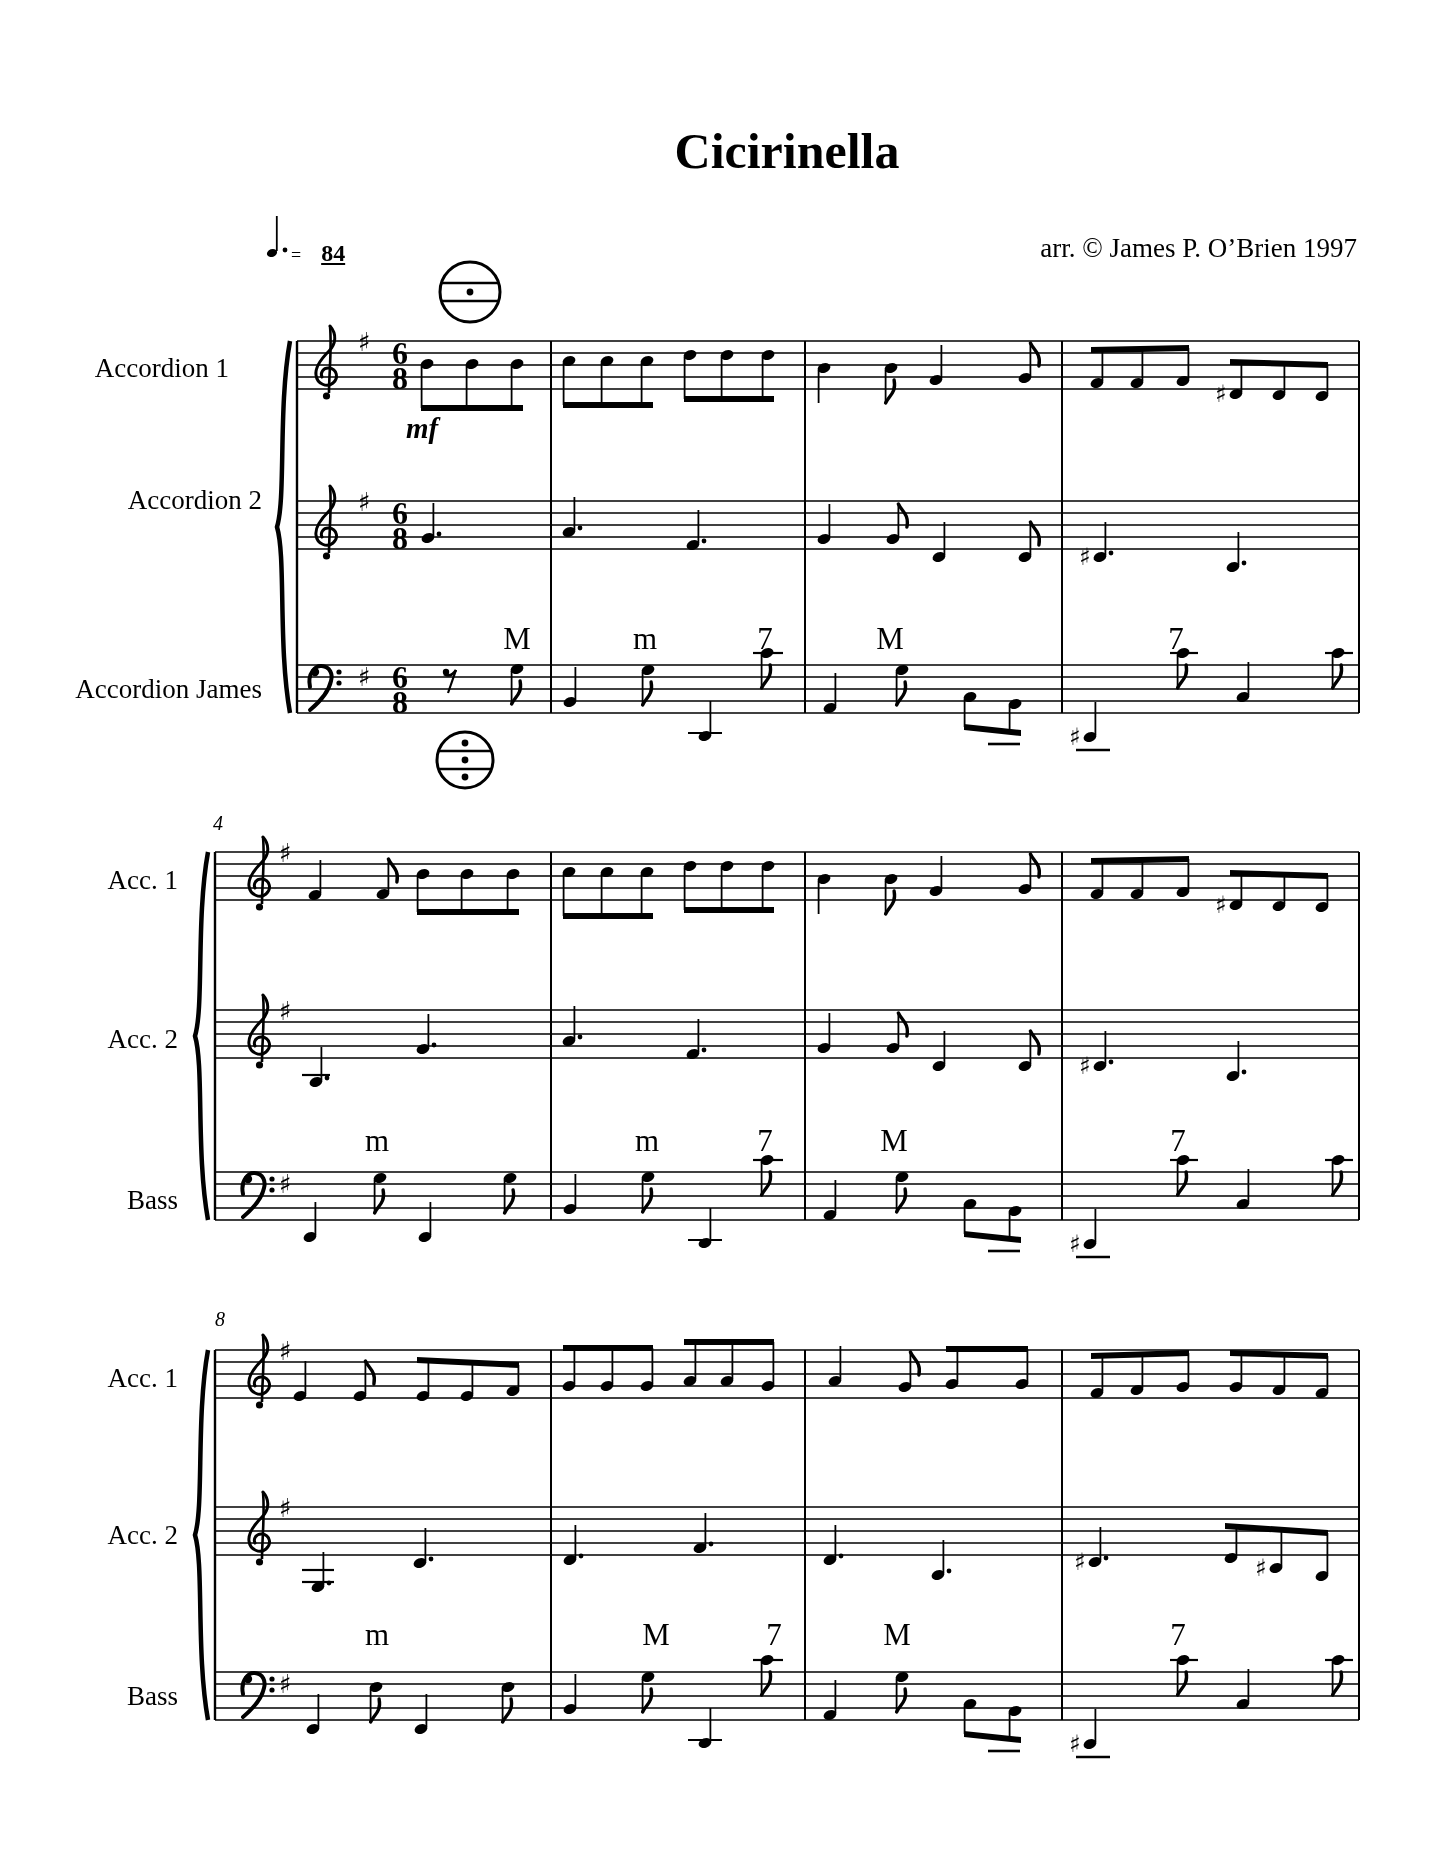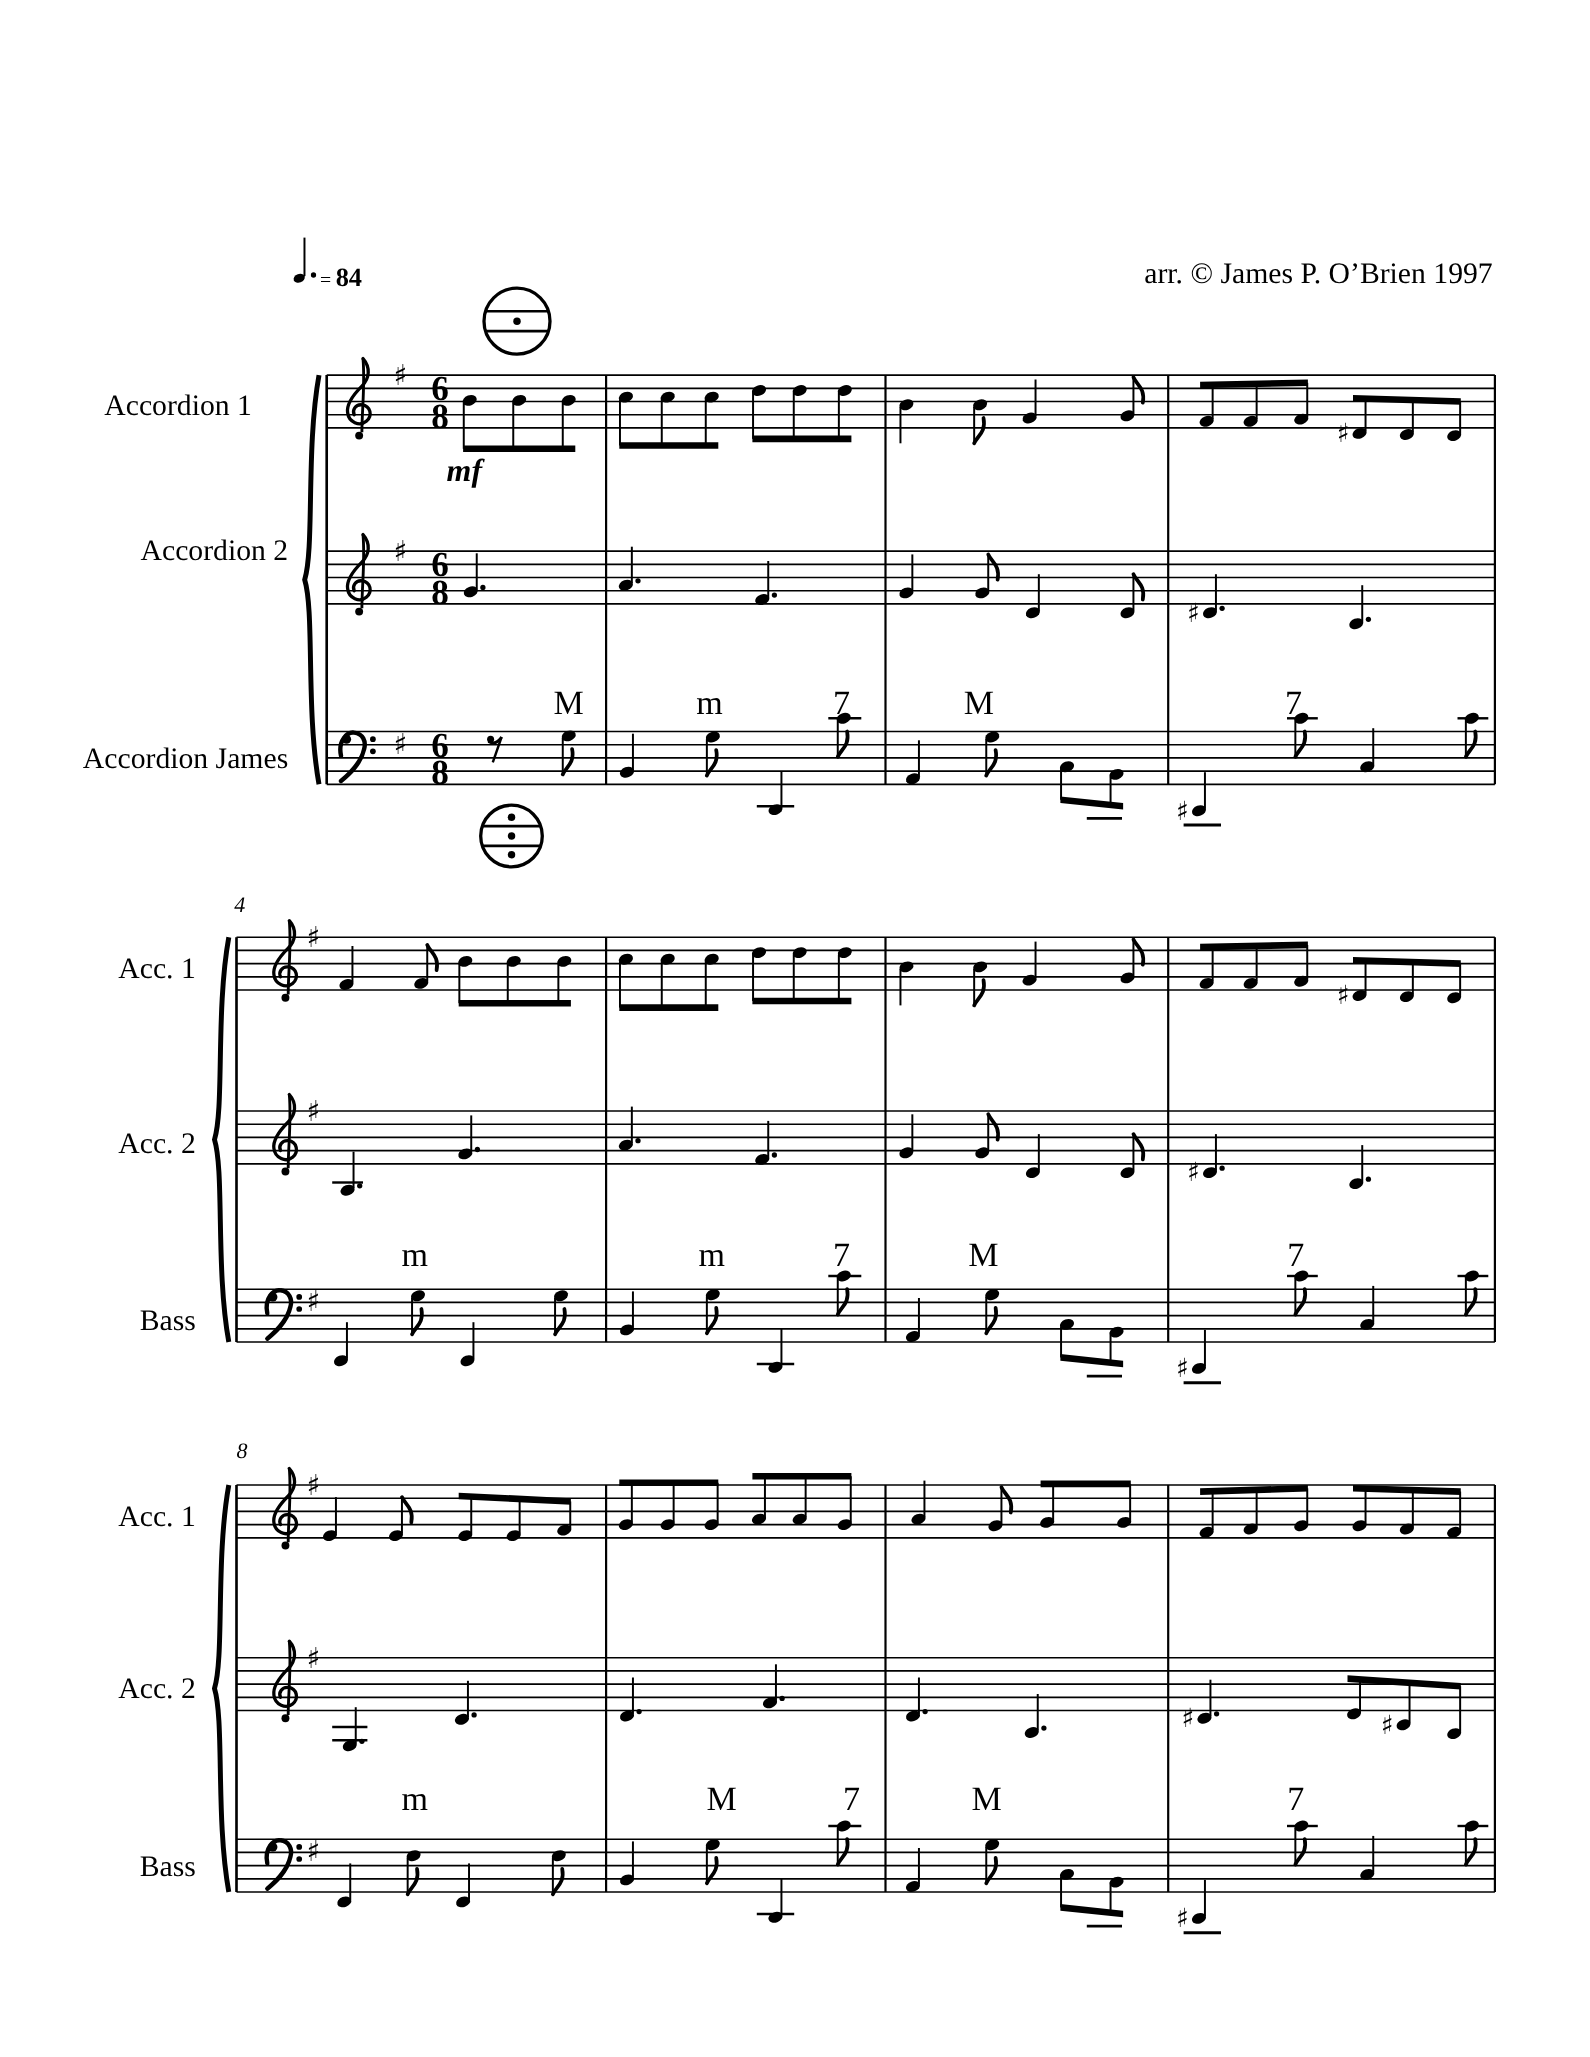--- a/index.html
+++ b/index.html
@@ -3,21 +3,21 @@
 <meta charset="utf-8">
 <style>
   html,body{margin:0;padding:0;background:#e8e8e8;}
   #page{position:relative;width:1445px;height:1870px;background:#ffffff;margin:0 auto;overflow:hidden;
         font-family:"Liberation Serif",serif;color:#000;}
   #score-svg{position:absolute;left:0;top:0;}
   .title{position:absolute;left:787px;top:122px;transform:translateX(-50%);
          font:bold 50px "Liberation Serif",serif;white-space:nowrap;}
   .arranger{position:absolute;right:88px;top:233px;font:27px "Liberation Serif",serif;white-space:nowrap;}
   .tempo{position:absolute;left:291px;top:240px;font:18px "Liberation Serif",serif;white-space:nowrap;}
-  .tempo .bpm{font:bold 24px "Liberation Serif",serif;margin-left:4px;}
+  .tempo .bpm{font:bold 24px "Liberation Serif",serif;margin-left:20px;text-decoration:underline;}
   .dyn{position:absolute;left:406px;top:412px;font:italic bold 29px "Liberation Serif",serif;}
   .lbl{position:absolute;font:27px "Liberation Serif",serif;white-space:nowrap;}
   #lb-a1{right:1216px;top:353px}
   #lb-a2{right:1183px;top:485px}
   #lb-ab{right:1183px;top:674px}
   #lb-s2a1{right:1267px;top:865px}
   #lb-s2a2{right:1267px;top:1024px}
   #lb-s2b{right:1267px;top:1185px}
   #lb-s3a1{right:1267px;top:1363px}
   #lb-s3a2{right:1267px;top:1520px}
@@ -553,20 +553,21 @@
       <line x1="1177.6" y1="1662" x2="1177.6" y2="1695" stroke="#000" stroke-width="1.8"></line>
       <path d="M 1177.6,1695 C 1180.6,1688 1188.6,1685 1186.1,1672" stroke="#000" stroke-width="3.4" fill="none" stroke-linecap="round"></path>
       <ellipse cx="1243" cy="1704" rx="6.6" ry="4.7" fill="#000" transform="rotate(-20 1243 1704)"></ellipse>
       <line x1="1248.4" y1="1702" x2="1248.4" y2="1669" stroke="#000" stroke-width="1.8"></line>
       <line x1="1325" y1="1660" x2="1353" y2="1660" stroke="#000" stroke-width="2.2"></line>
       <ellipse cx="1338" cy="1660" rx="6.6" ry="4.7" fill="#000" transform="rotate(-20 1338 1660)"></ellipse>
       <line x1="1332.6" y1="1662" x2="1332.6" y2="1695" stroke="#000" stroke-width="1.8"></line>
       <path d="M 1332.6,1695 C 1335.6,1688 1343.6,1685 1341.1,1672" stroke="#000" stroke-width="3.4" fill="none" stroke-linecap="round"></path>
     </svg>
 
+  <div class="title">Cicirinella</div>
   <div class="arranger">arr. © James P. O’Brien 1997</div>
 
   <div class="tempo"><span>=</span><span class="bpm">84</span></div>
 
   <div class="dyn">mf</div>
 
   <div class="lbl" id="lb-a1">Accordion 1</div>
   <div class="lbl" id="lb-a2">Accordion 2</div>
   <div class="lbl" id="lb-ab">Accordion James</div>
   <div class="lbl" id="lb-s2a1">Acc. 1</div>

